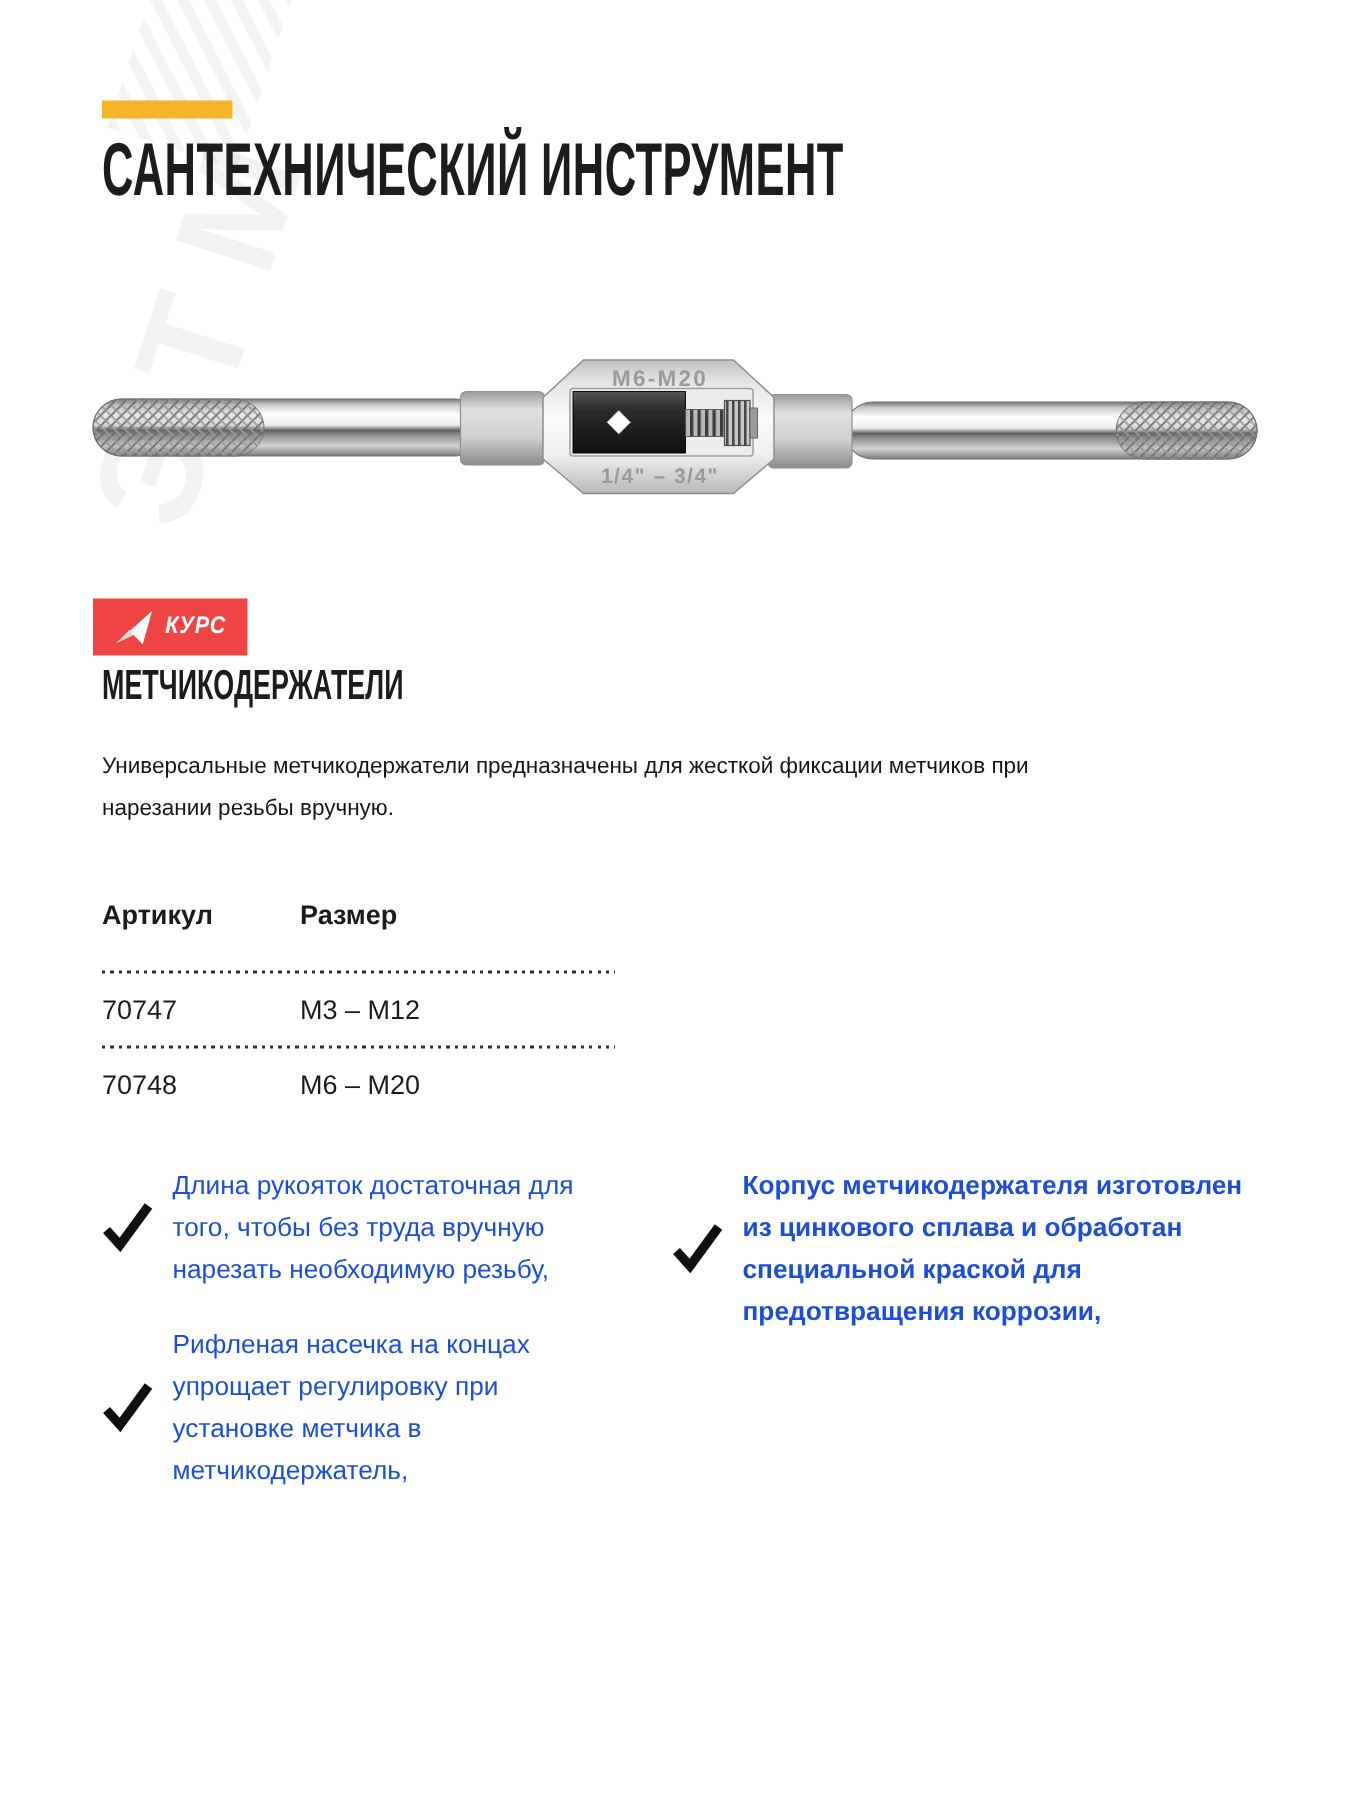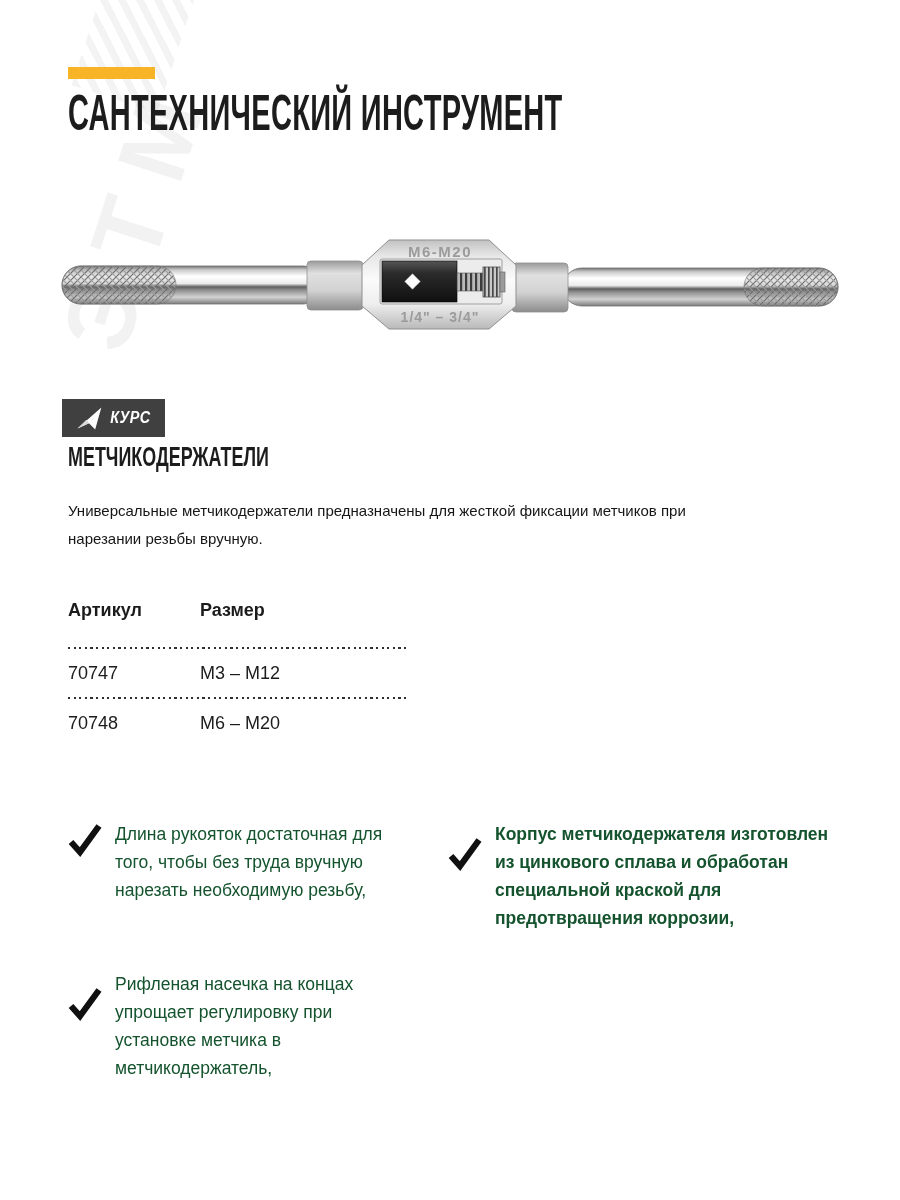--- a/index.html
+++ b/index.html
@@ -144,22 +144,21 @@
     flex-direction: column;
     gap: 22px;
   }
   .features-left  { left: 68px; }
   .features-right { left: 448px; }
   .feature-row { display: flex; align-items: center; gap: 13px; }
   .check-icon { flex-shrink: 0; width: 34px; height: 34px; }
   .feature-text {
     font-size: 17.5px;
     line-height: 28px;
-    color: #14532d;
-    margin-top: 44px;
+    color: #1d4ed8;
   }
   .features-left  .feature-text { width: 300px; }
   .features-right .feature-text { width: 350px; font-weight: bold; }
 </style>
 </head>
 <body>
 
 <div class="page">
 
   <div class="watermark">ЭТМ</div>
@@ -239,21 +238,21 @@
         <rect x="397" y="45" width="26" height="18" fill="url(#threads)" stroke="#555" stroke-width="0.6"></rect>
         <rect x="423" y="39" width="17" height="30" fill="url(#ridges)" stroke="#4d4d4d" stroke-width="0.8"></rect>
         <rect x="440" y="44" width="5" height="20" fill="#9b9b9b" stroke="#5e5e5e" stroke-width="0.6"></rect>
       </g>
 
       <text x="380" y="29" text-anchor="middle" font-size="15" font-weight="bold" fill="#9b9b9b" letter-spacing="1.5">М6-М20</text>
       <text x="380" y="94" text-anchor="middle" font-size="14" font-weight="bold" fill="#9b9b9b" letter-spacing="1">1/4" – 3/4"</text>
     </g>
   </svg>
 
-  <div class="brand-logo" style="background:#404040;">
+  <div class="brand-logo" style="background:#ef4444;">
     <svg width="30" height="28" viewBox="0 0 34 30">
       <path d="M4,27 L31,3 L24,28 L17,21 Z" fill="#ffffff"></path>
       <path d="M4,27 L17,21 L14,17 Z" fill="#d9d9d9"></path>
     </svg>
     <span class="brand-logo-text">КУРС</span>
   </div>
 
   <h2 class="section-title">МЕТЧИКОДЕРЖАТЕЛИ</h2>
 
   <p class="description">Универсальные метчикодержатели предназначены для жесткой фиксации метчиков при нарезании резьбы вручную.</p>

